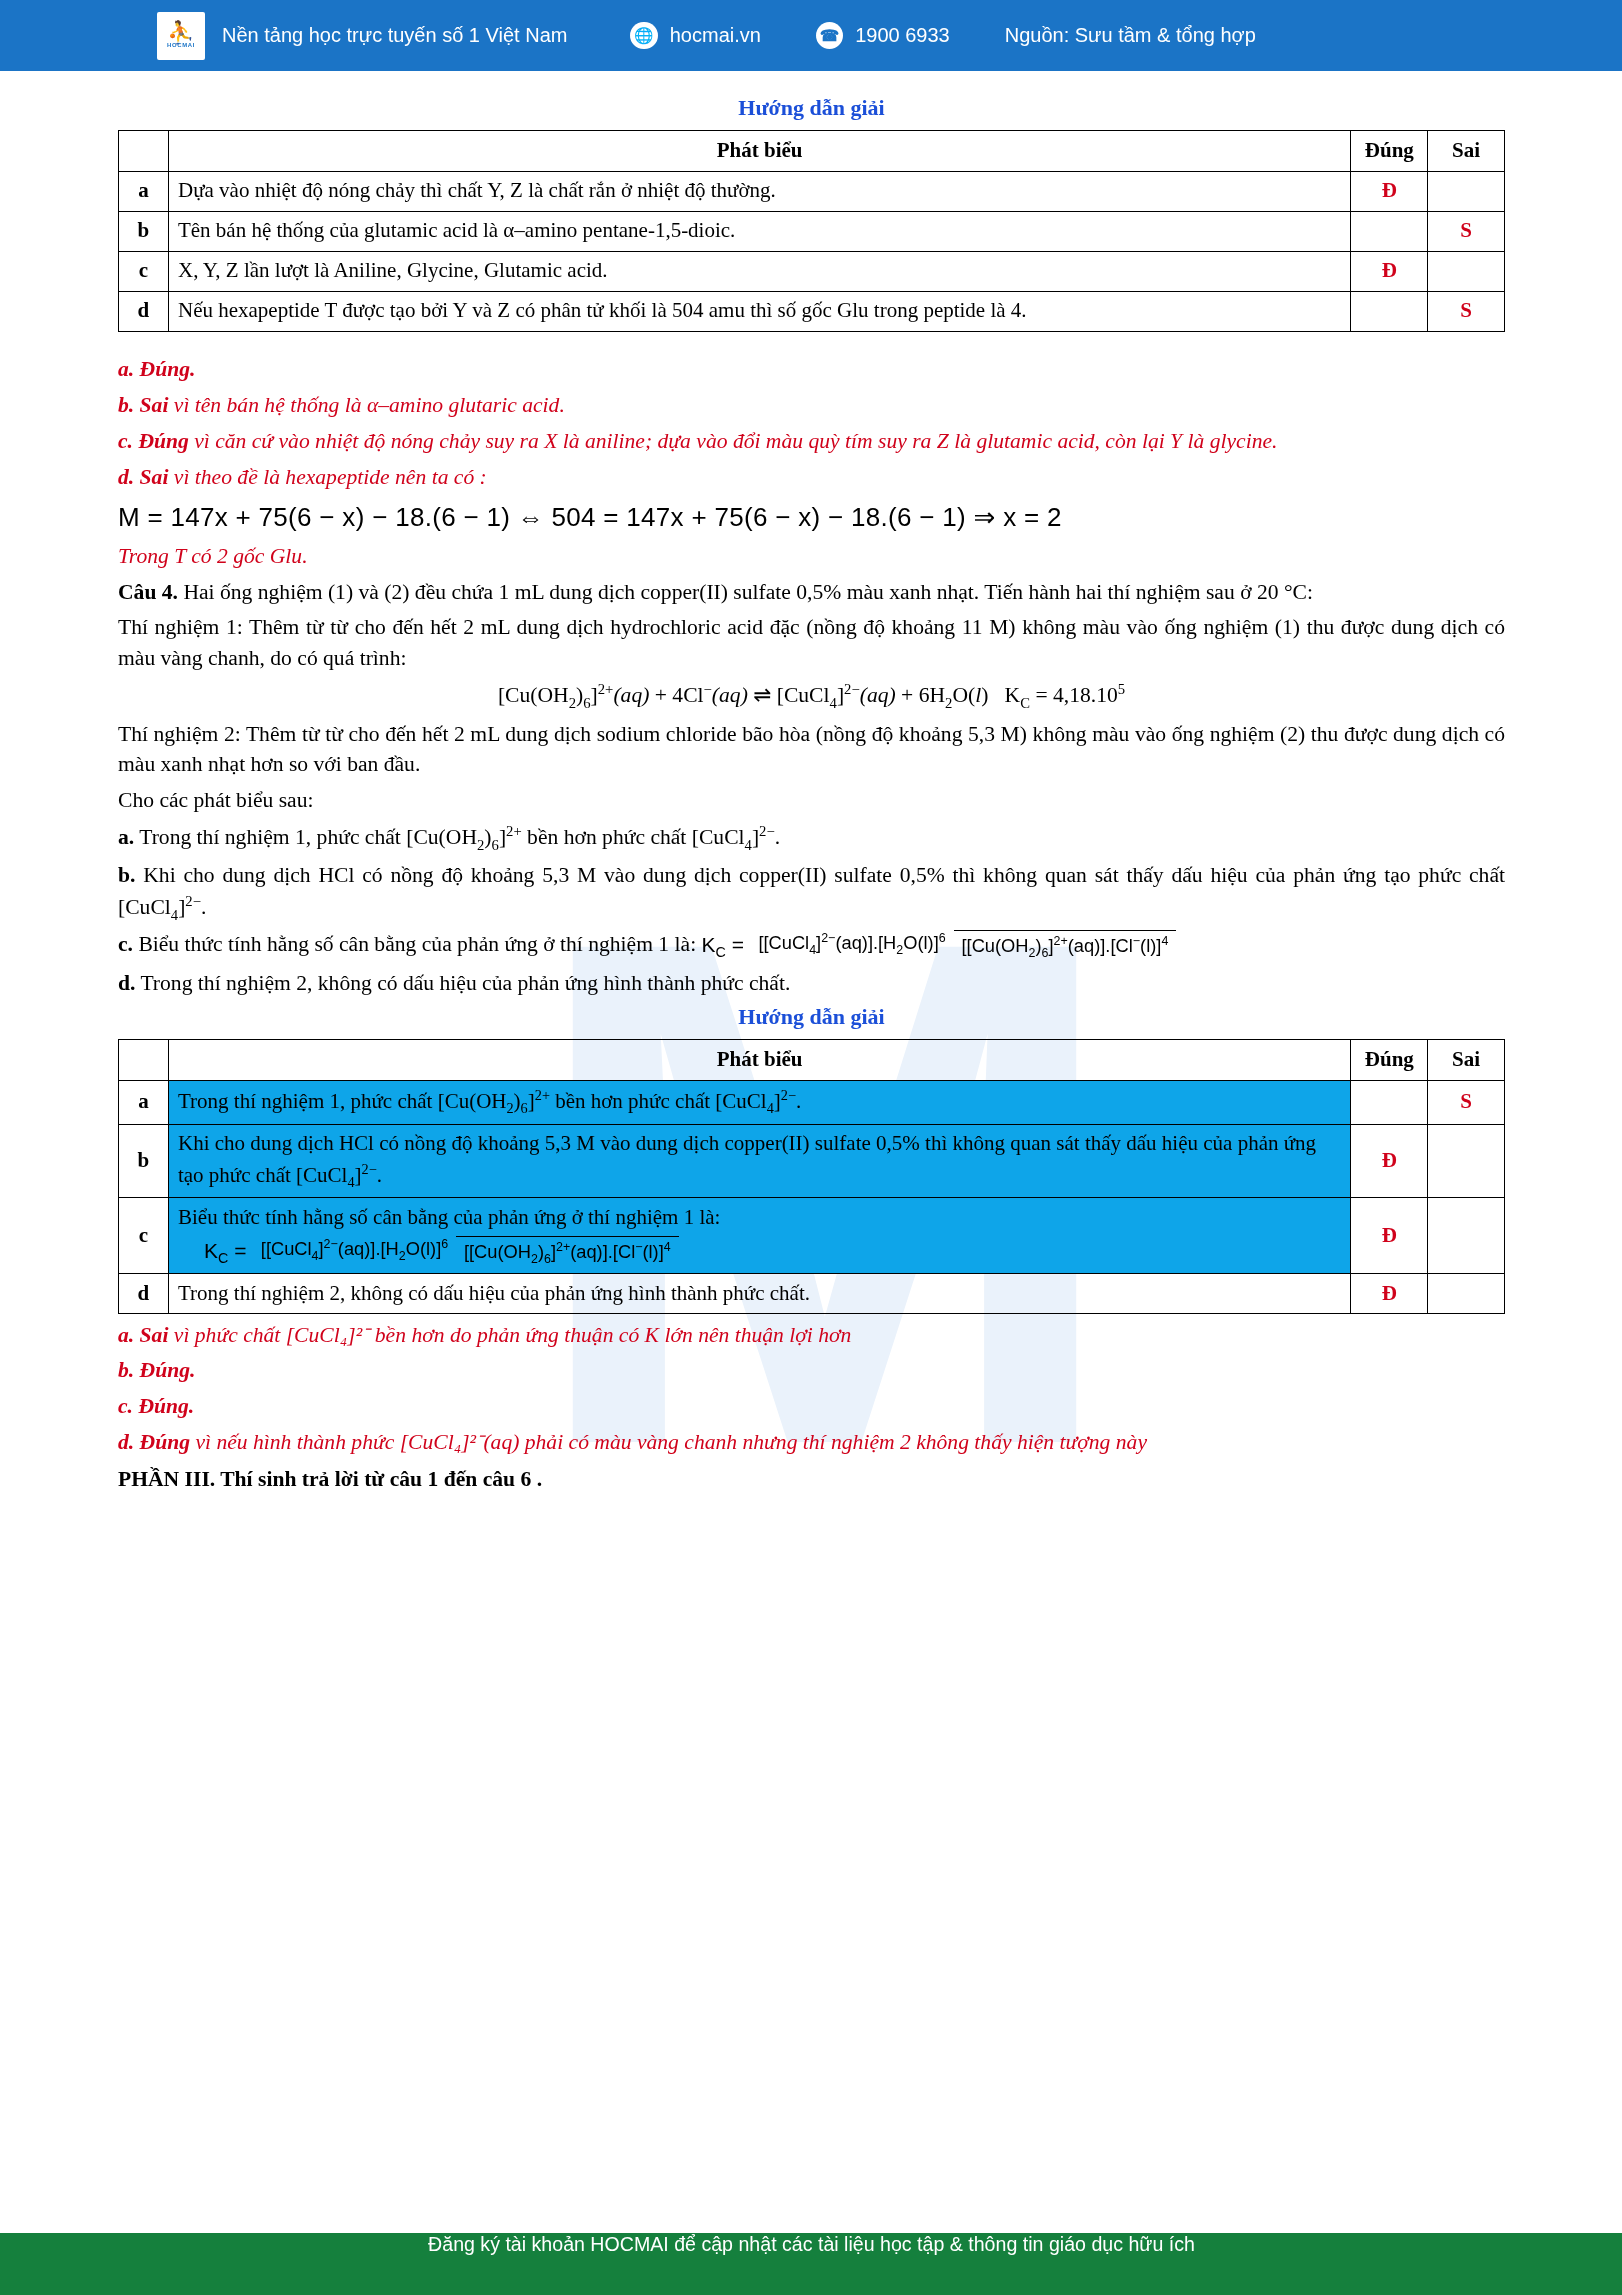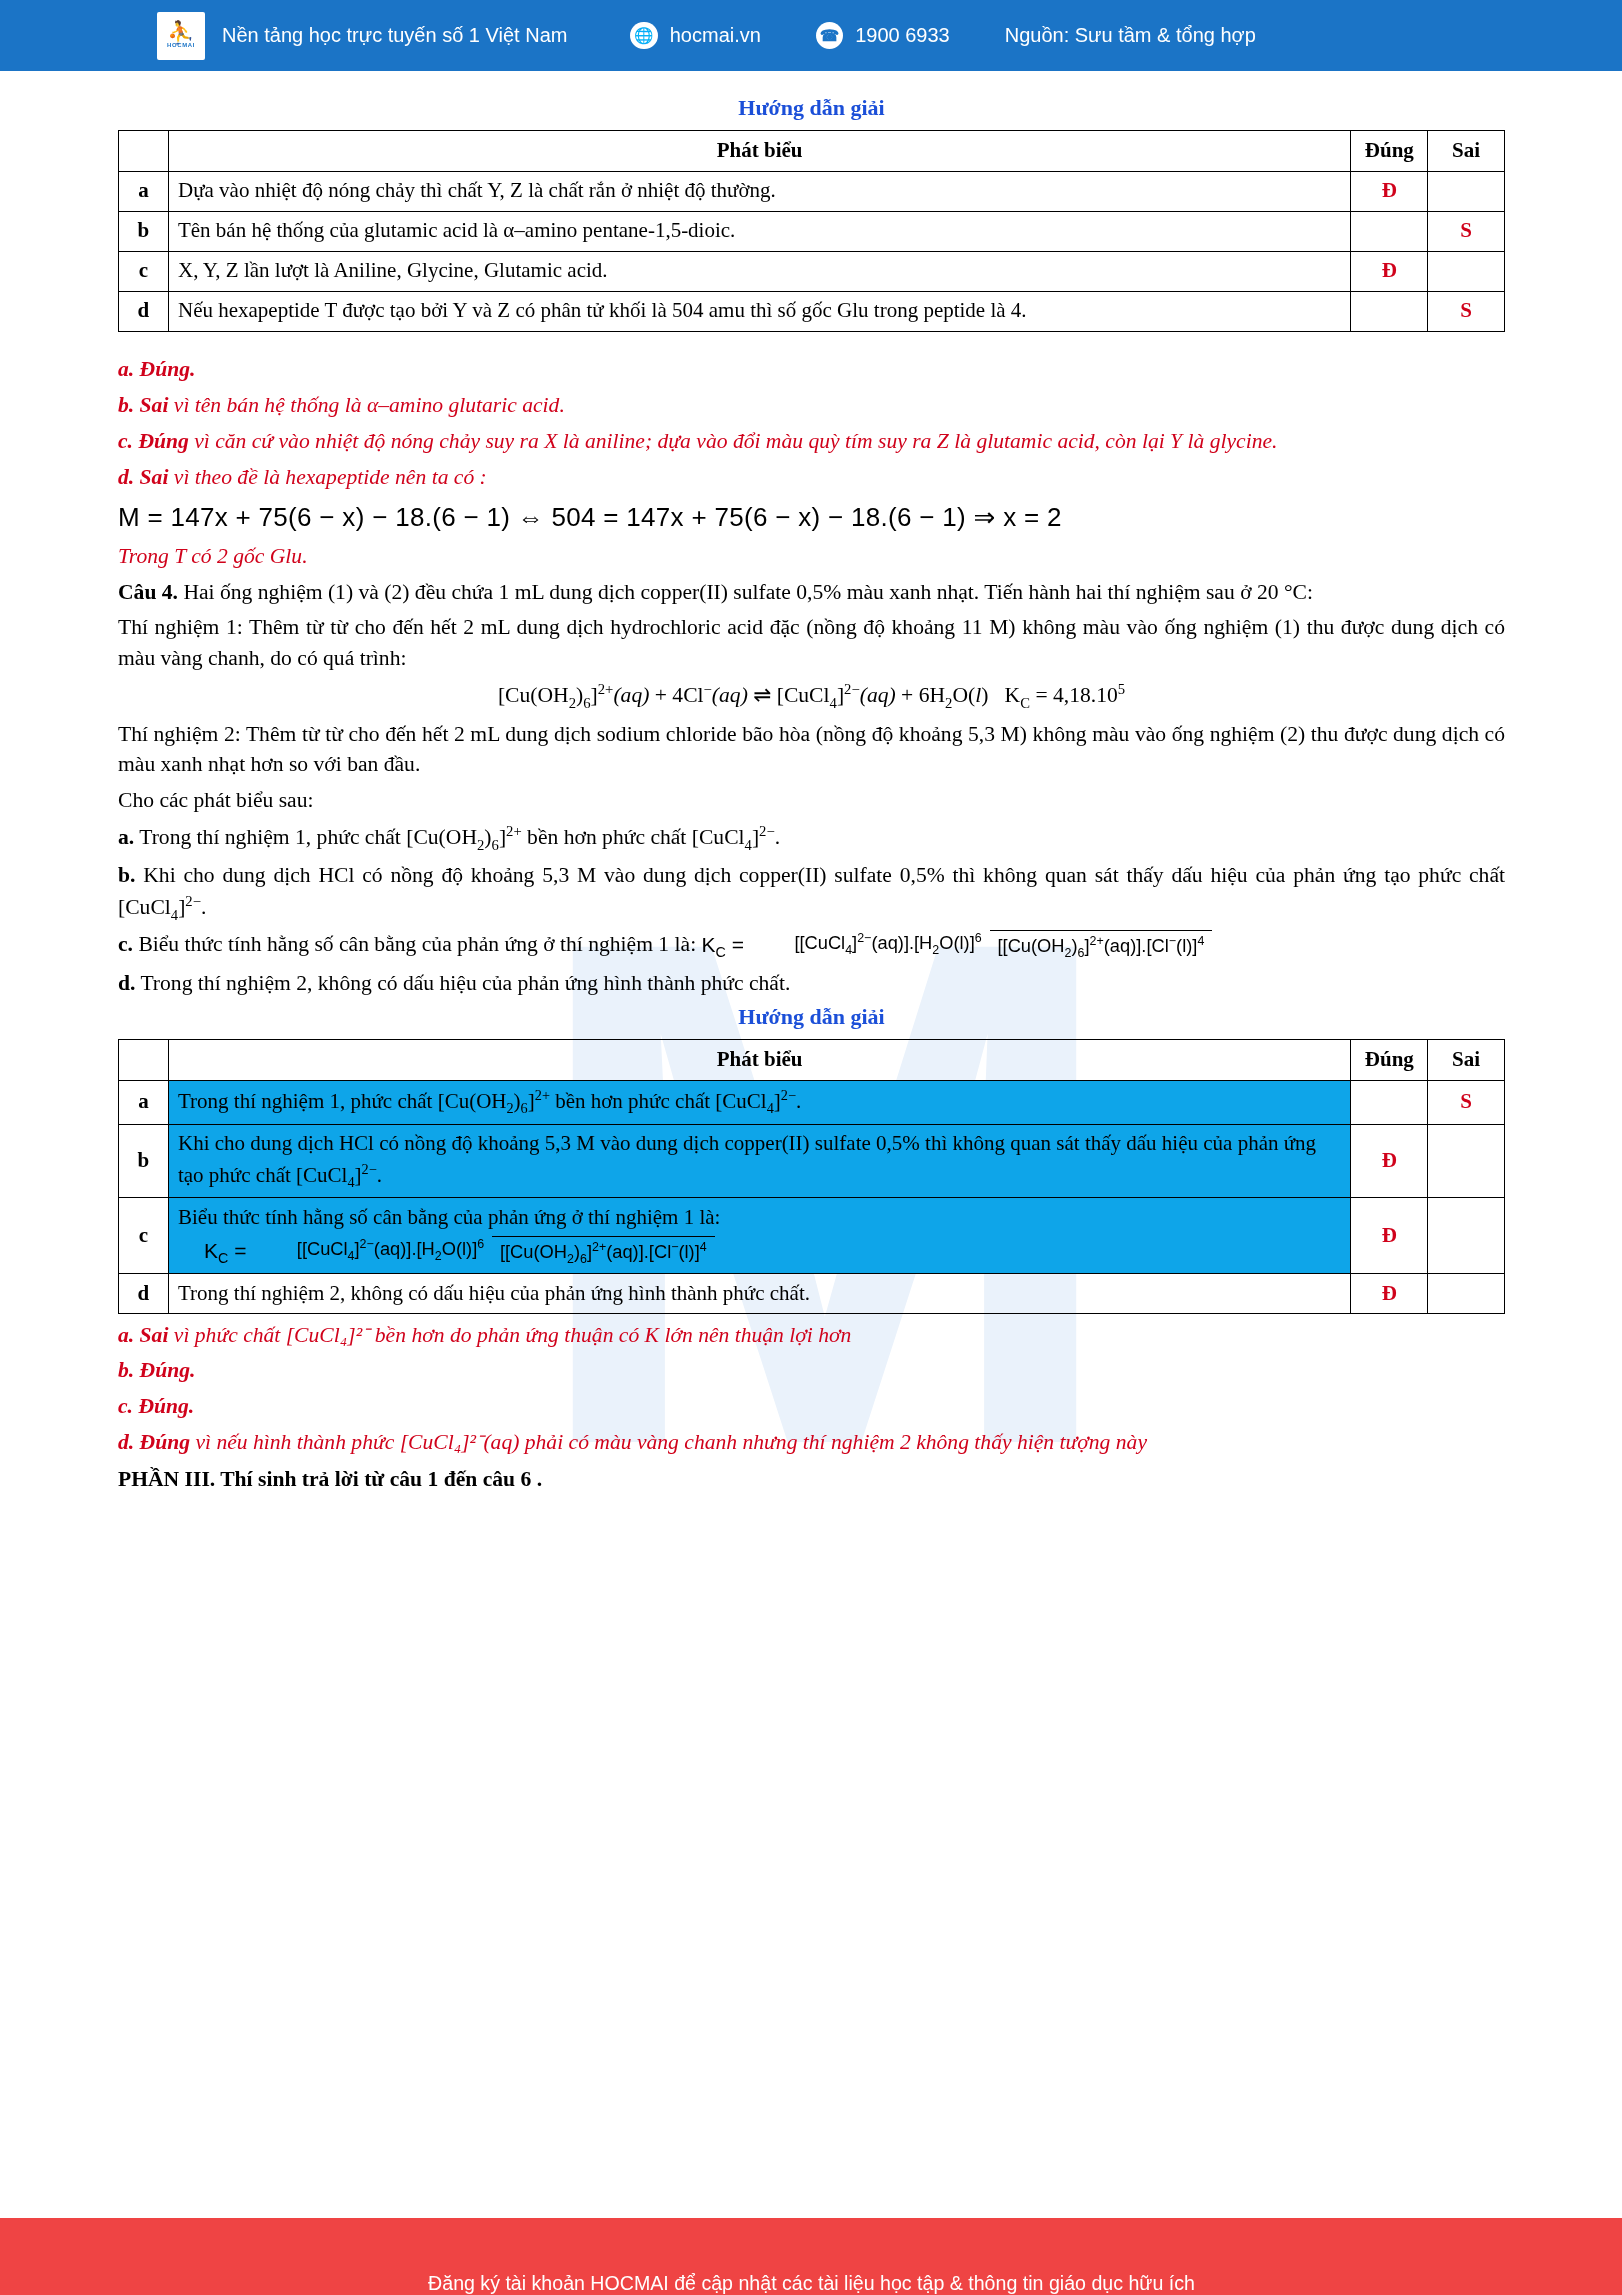--- a/index.html
+++ b/index.html
@@ -151,41 +151,40 @@
   sub { font-size: 0.68em; vertical-align: sub; }
   sup { font-size: 0.68em; vertical-align: super; }
 
   
   .kc {
     display: inline-flex;
     align-items: flex-end;
     font-family: "Liberation Sans", sans-serif;
     font-size: 18.3px;
     vertical-align: middle;
-    gap: 36px;
   }
   .kc .lhs { font-size: 21px; margin-right: 6.5px; }
   .kc .frac {
     display: inline-flex;
     text-align: center;
   }
   .kc .num { padding: 0 7.9px 2px 7.9px; }
   .kc .den { padding: 2px 7.9px 0 7.9px; border-top: 1.3px solid #000; }
 
   .kc-block { margin: 3.9px 0 2.6px 0; }
 
   
   .footer-band {
     position: absolute;
     left: 0; right: 0; bottom: 0;
     z-index: 3;
-    background: #ef4444;
-    height: 77px;
+    background: #15803d;
+    height: 62px;
     display: flex;
-    align-items: flex-end;
+    align-items: flex-start;
     justify-content: center;
     color: #ffffff;
     font-family: "Liberation Sans", sans-serif;
     font-size: 19.6px;
   }
 </style>
 </head>
 <body>
 
 <div class="watermark">M</div>

